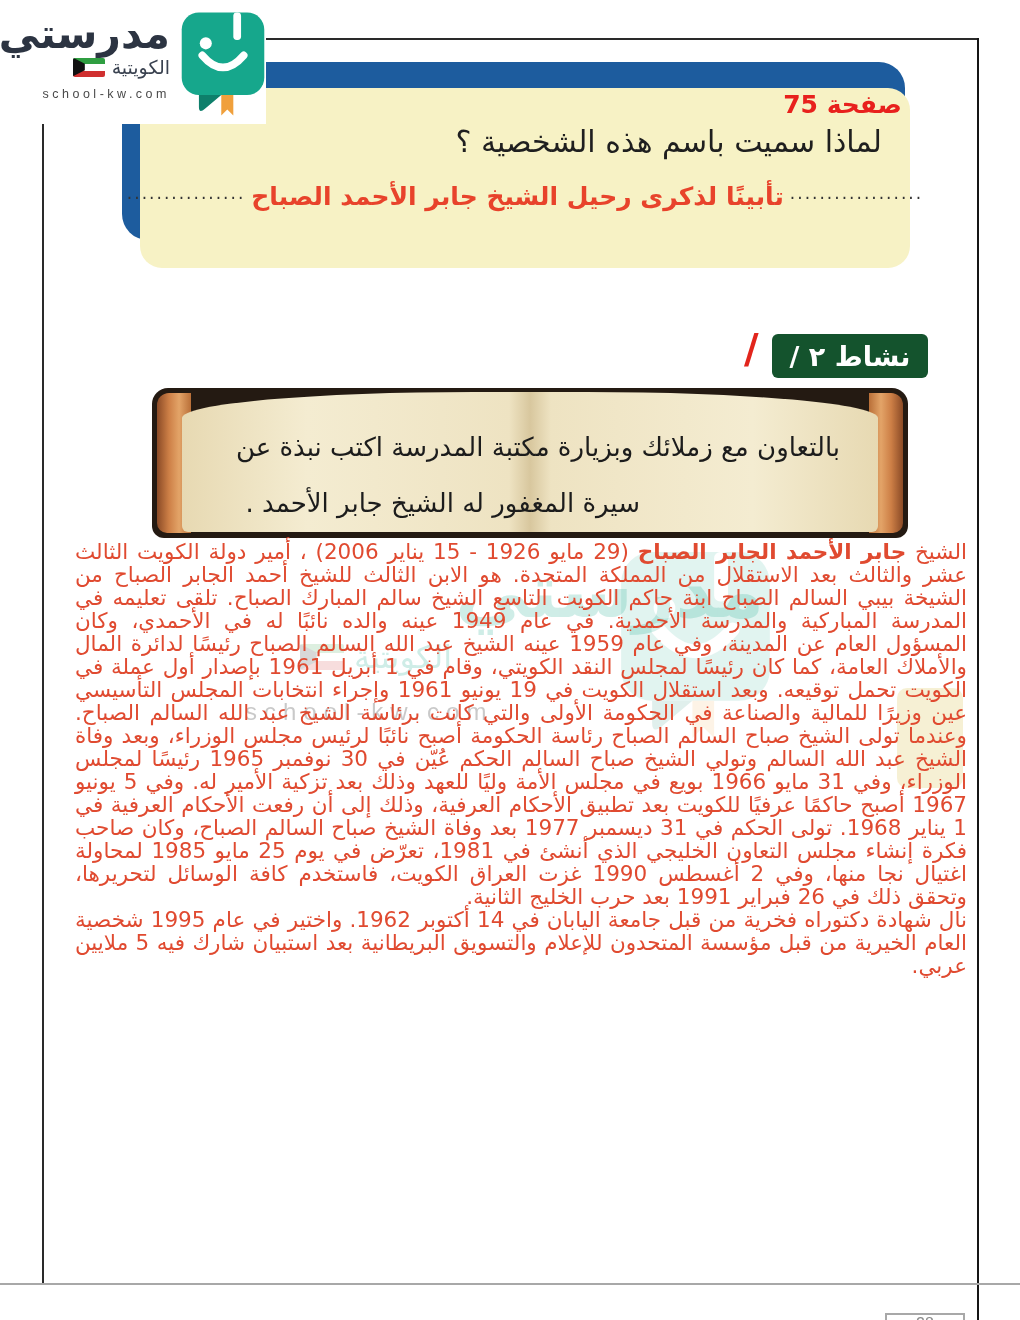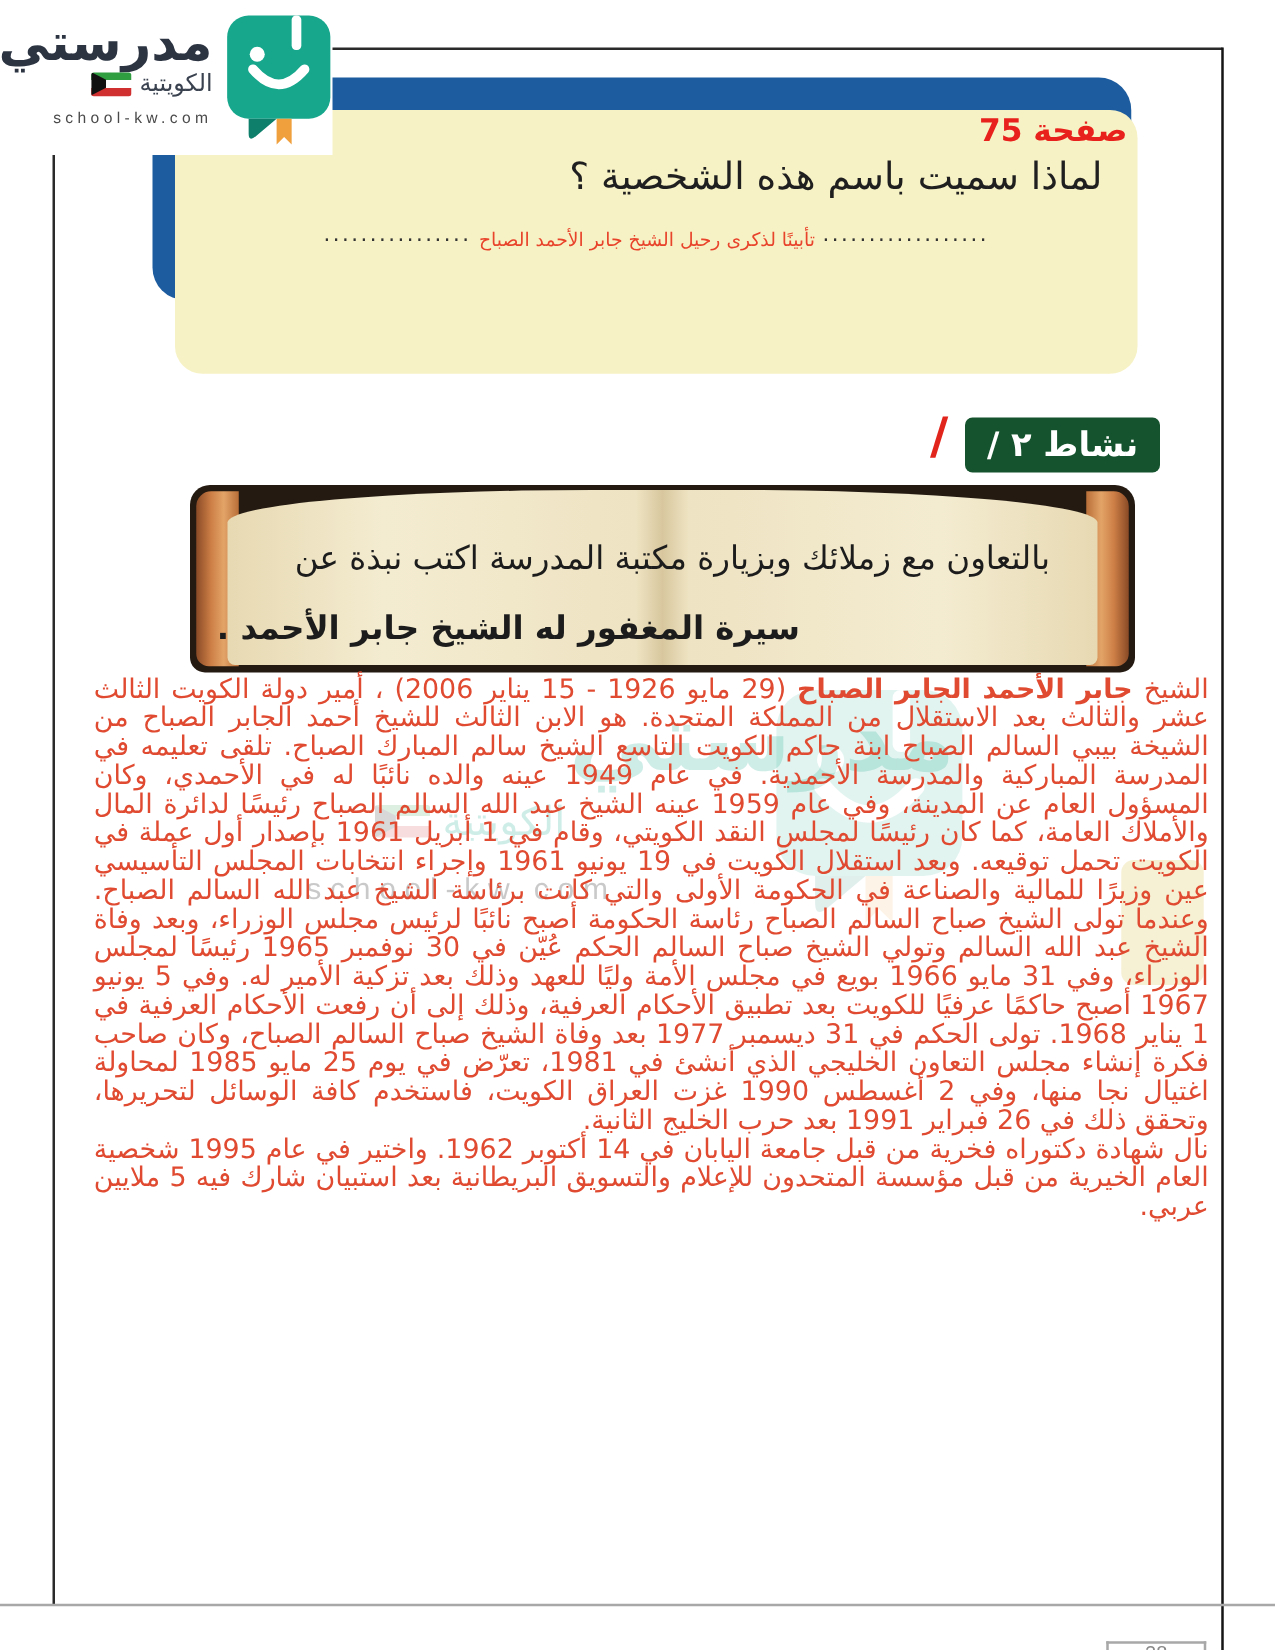--- a/index.html
+++ b/index.html
@@ -34,46 +34,46 @@
   .wm-title{left:455px;top:548px;font-size:74px;font-weight:bold;color:#16a78c;opacity:.20;}
   .wm-icon{left:618px;top:545px;width:155px;height:200px;opacity:.12;}
   .wm-sub{left:300px;top:638px;display:flex;align-items:center;gap:10px;opacity:.20;}
   .wm-sub .t{font-size:32px;color:#16a78c;}
   .wm-sub .kw-flag{width:44px;height:26px;opacity:.8;}
   .wm-url{left:245px;top:698px;font-size:24px;letter-spacing:7px;color:#8a8a8a;opacity:.45;font-family:"Liberation Sans",sans-serif;}
   .wm-blob{left:897px;top:688px;width:66px;height:100px;background:#f4edcc;border-radius:10px;opacity:.85;}
 
   
   .blue-box{left:122px;top:62px;width:783px;height:178px;background:#1d5c9e;border-radius:26px;z-index:1;}
-  .yellow-box{left:140px;top:88px;width:770px;height:211px;background:#f7f2c5;border-radius:22px;z-index:2;}
+  .yellow-box{left:140px;top:88px;width:770px;height:180px;background:#f7f2c5;border-radius:22px;z-index:2;}
   .page-ref{position:absolute;right:8px;top:2px;color:#e8211d;font-weight:bold;font-size:25px;}
   .question{position:absolute;right:28px;top:36px;color:#1f1f1f;font-size:30px;}
   .answer-row{position:absolute;left:0;right:0;top:94px;display:flex;flex-direction:row;direction:rtl;
     justify-content:center;align-items:center;gap:6px;}
   .answer-dots{color:#333;font-size:17px;letter-spacing:2px;white-space:nowrap;transform:translateY(-4px);}
-  .answer-text{color:#e8432b;font-weight:normal;font-size:15px;white-space:nowrap;}
+  .answer-text{color:#e8432b;font-weight:bold;font-size:25px;white-space:nowrap;}
 
   
   .activity-banner{left:772px;top:334px;width:156px;height:44px;background:#14532d;border-radius:6px;z-index:2;
     display:flex;align-items:center;justify-content:center;color:#fff;font-weight:bold;font-size:27px;direction:rtl;}
   .activity-slash{left:744px;top:326px;color:#e2251c;font-weight:bold;font-size:40px;z-index:2;}
 
   
   .book{left:152px;top:388px;width:756px;height:150px;z-index:1;}
   .book-cover{position:absolute;inset:0;background:#241a12;border-radius:16px 16px 12px 12px;}
   .book-edge-l{position:absolute;left:5px;top:5px;bottom:5px;width:34px;border-radius:12px 0 0 10px;
     background:linear-gradient(90deg,#8a4a26,#cd7f46 35%,#e3a468 65%,#b96f38);}
   .book-edge-r{position:absolute;right:5px;top:5px;bottom:5px;width:34px;border-radius:0 12px 10px 0;
     background:linear-gradient(270deg,#8a4a26,#cd7f46 35%,#e3a468 65%,#b96f38);}
   .book-pages{position:absolute;left:30px;right:30px;top:4px;bottom:6px;
     background:linear-gradient(90deg,#e7d9b2 0,#f4ecd1 18%,#eee3c2 47%,#d8c79e 50%,#eee3c2 53%,#f4ecd1 82%,#e7d9b2 100%);
     border-radius:42% 42% 6px 6px / 26px 26px 6px 6px;}
   .book-line1{position:absolute;right:32px;top:44px;left:48px;text-align:center;direction:rtl;
     color:#1c1c1c;font-size:26px;}
-  .book-line2{position:absolute;right:268px;top:100px;direction:rtl;color:#1c1c1c;font-size:26px;white-space:nowrap;font-weight:bold;}
+  .book-line2{position:absolute;right:268px;top:100px;direction:rtl;color:#1c1c1c;font-size:26px;white-space:nowrap;}
 
   
   .bio{left:75px;top:540px;width:892px;z-index:3;direction:rtl;color:#e04a30;
     font-size:21.5px;line-height:23px;text-align:justify;}
   .bio p{margin:0;}
   .bio .name-bold{font-weight:bold;}
 
   
   .footer-line{left:0;top:1283px;width:1020px;border-top:2px solid #a8a8a8;}
   .footer-step{left:885px;top:1313px;width:76px;height:18px;background:#fff;

